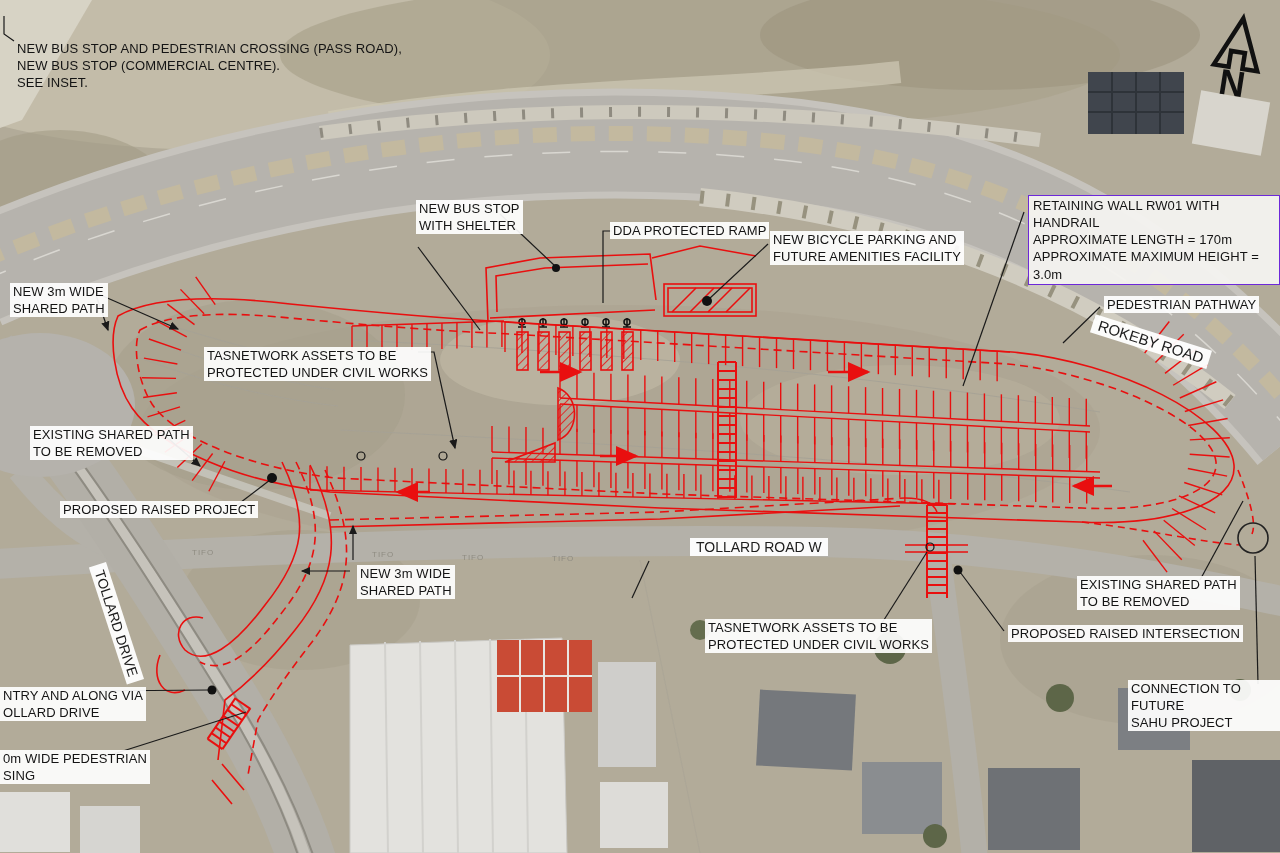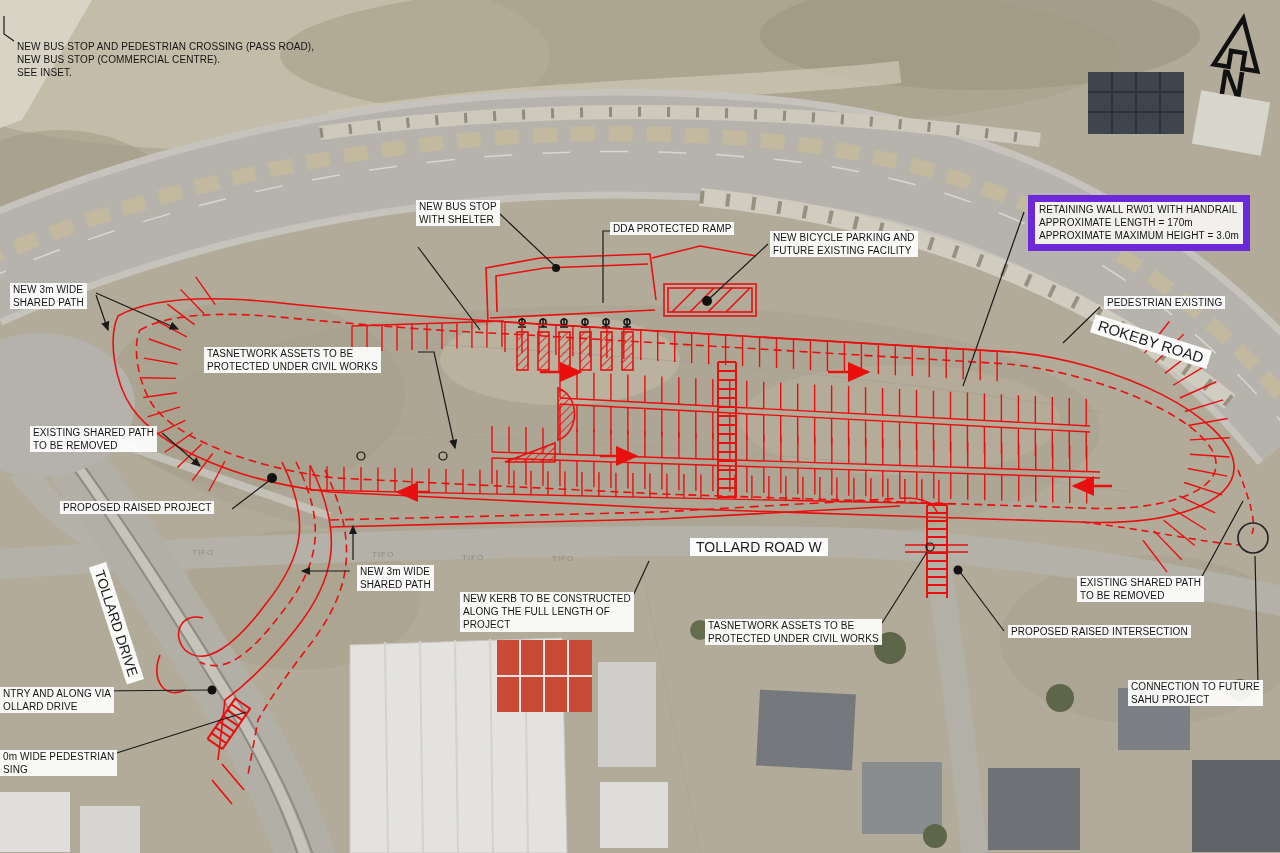--- a/index.html
+++ b/index.html
@@ -1,23 +1,23 @@
 <!DOCTYPE html>
 <html><head>
 <meta charset="utf-8">
 <style>
   html,body{margin:0;padding:0;background:#888;}
   #scene{position:relative;width:1280px;height:853px;overflow:hidden;
          font-family:"Liberation Sans",sans-serif;background:#b2ab99;}
   #bg{position:absolute;left:0;top:0;}
-  .lbl{position:absolute;font-size:10px;line-height:1.32;color:#141414;
+  .lbl{position:absolute;font-size:13px;line-height:1.32;color:#141414;
        background:rgba(255,255,255,.92);padding:0 3px;white-space:pre-line;
        letter-spacing:.1px;}
   .lbl.nobg{background:transparent;}
-  .lbl.boxed{border:7px solid #6d28d9;background:rgba(244,243,240,.95);padding:1px 4px;}
+  .lbl.boxed{border:1px solid #6d28d9;background:rgba(244,243,240,.95);padding:1px 4px;}
   .roadlbl{position:absolute;background:rgba(255,255,255,.95);color:#1c1c1c;
        padding:1px 6px;font-size:14px;white-space:nowrap;}
   .tifo{position:absolute;font-size:8px;color:#8f8c82;letter-spacing:1px;background:transparent;}
 </style>
 </head>
 <body>
 
 <div id="scene">
 
 <svg id="bg" width="1280" height="853" viewBox="0 0 1280 853">
@@ -550,37 +550,34 @@
   </g>
 </svg>
 
 <div class="lbl nobg" style="left:14px;top:40px">NEW BUS STOP AND PEDESTRIAN CROSSING (PASS ROAD),
 NEW BUS STOP (COMMERCIAL CENTRE).
 SEE INSET.</div>
 <div class="lbl" style="left:416px;top:200px">NEW BUS STOP
 WITH SHELTER</div>
 <div class="lbl" style="left:610px;top:222px">DDA PROTECTED RAMP</div>
 <div class="lbl" style="left:770px;top:231px">NEW BICYCLE PARKING AND
-FUTURE EXISTING FACILITY</div>
+FUTURE AMENITIES FACILITY</div>
 <div class="lbl boxed" style="left:1028px;top:195px">RETAINING WALL RW01 WITH HANDRAIL
 APPROXIMATE LENGTH = 170m
 APPROXIMATE MAXIMUM HEIGHT = 3.0m</div>
-<div class="lbl" style="left:1104px;top:296px">PEDESTRIAN EXISTING</div>
+<div class="lbl" style="left:1104px;top:296px">PEDESTRIAN PATHWAY</div>
 <div class="lbl" style="left:10px;top:283px">NEW 3m WIDE
 SHARED PATH</div>
 <div class="lbl" style="left:204px;top:347px">TASNETWORK ASSETS TO BE
 PROTECTED UNDER CIVIL WORKS</div>
 <div class="lbl" style="left:30px;top:426px">EXISTING SHARED PATH
 TO BE REMOVED</div>
 <div class="lbl" style="left:60px;top:501px">PROPOSED RAISED PROJECT</div>
 <div class="lbl" style="left:357px;top:565px">NEW 3m WIDE
 SHARED PATH</div>
-<div class="lbl" style="left:460px;top:592px">NEW KERB TO BE CONSTRUCTED
-ALONG THE FULL LENGTH OF
-PROJECT</div>
 <div class="lbl" style="left:705px;top:619px">TASNETWORK ASSETS TO BE
 PROTECTED UNDER CIVIL WORKS</div>
 <div class="lbl" style="left:1008px;top:625px">PROPOSED RAISED INTERSECTION</div>
 <div class="lbl" style="left:1077px;top:576px">EXISTING SHARED PATH
 TO BE REMOVED</div>
 <div class="lbl" style="left:1128px;top:680px">CONNECTION TO FUTURE
 SAHU PROJECT</div>
 <div class="lbl" style="left:0px;top:687px">NTRY AND ALONG VIA
 OLLARD DRIVE</div>
 <div class="lbl" style="left:0px;top:750px">0m WIDE PEDESTRIAN

